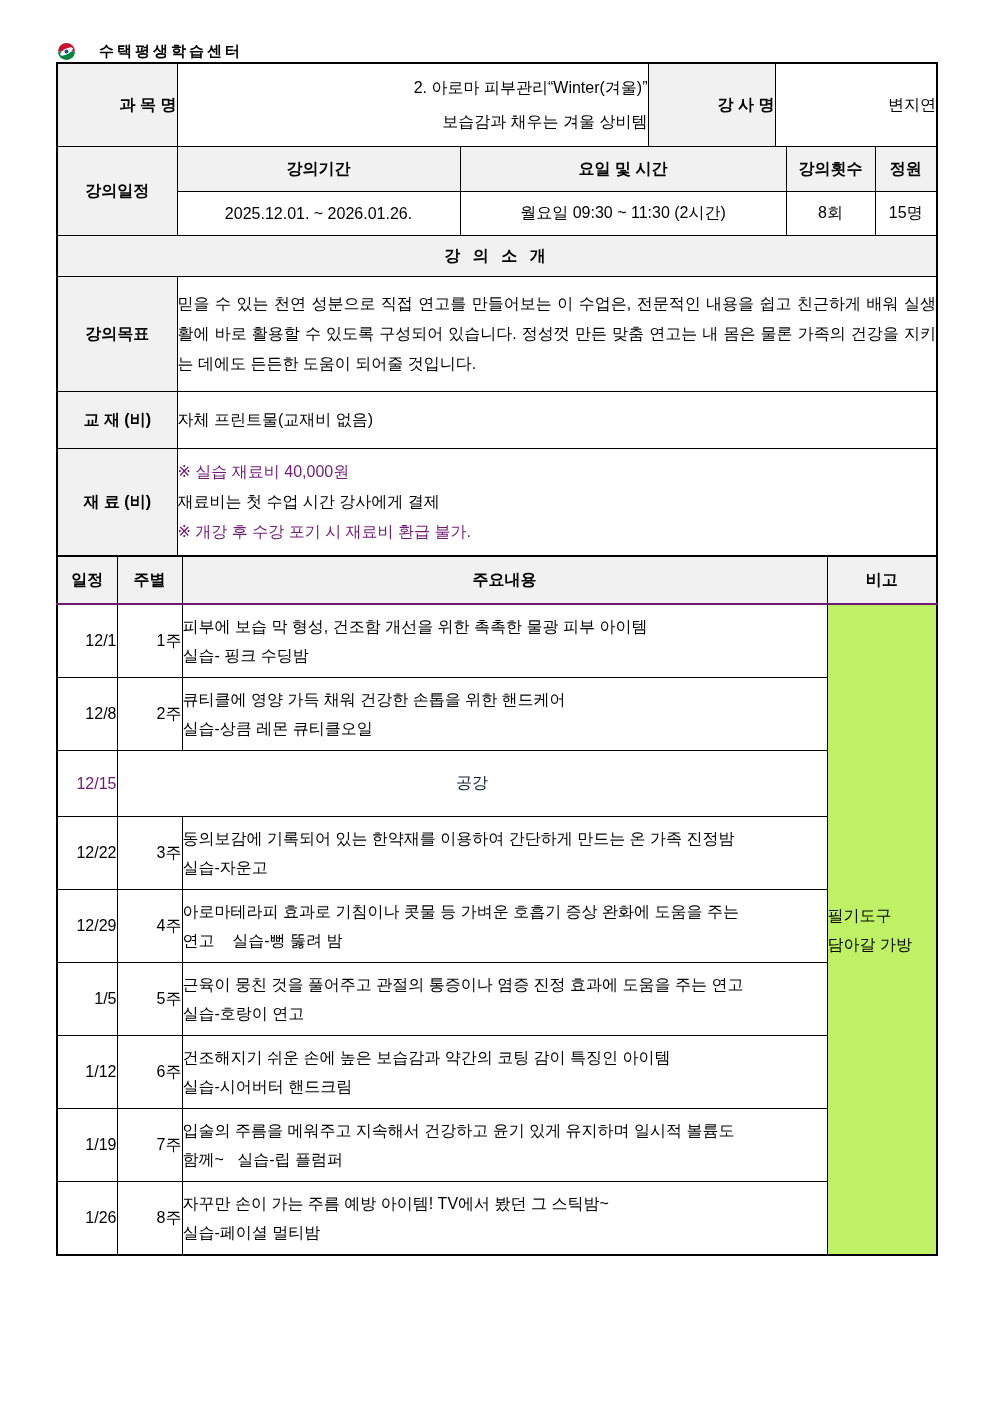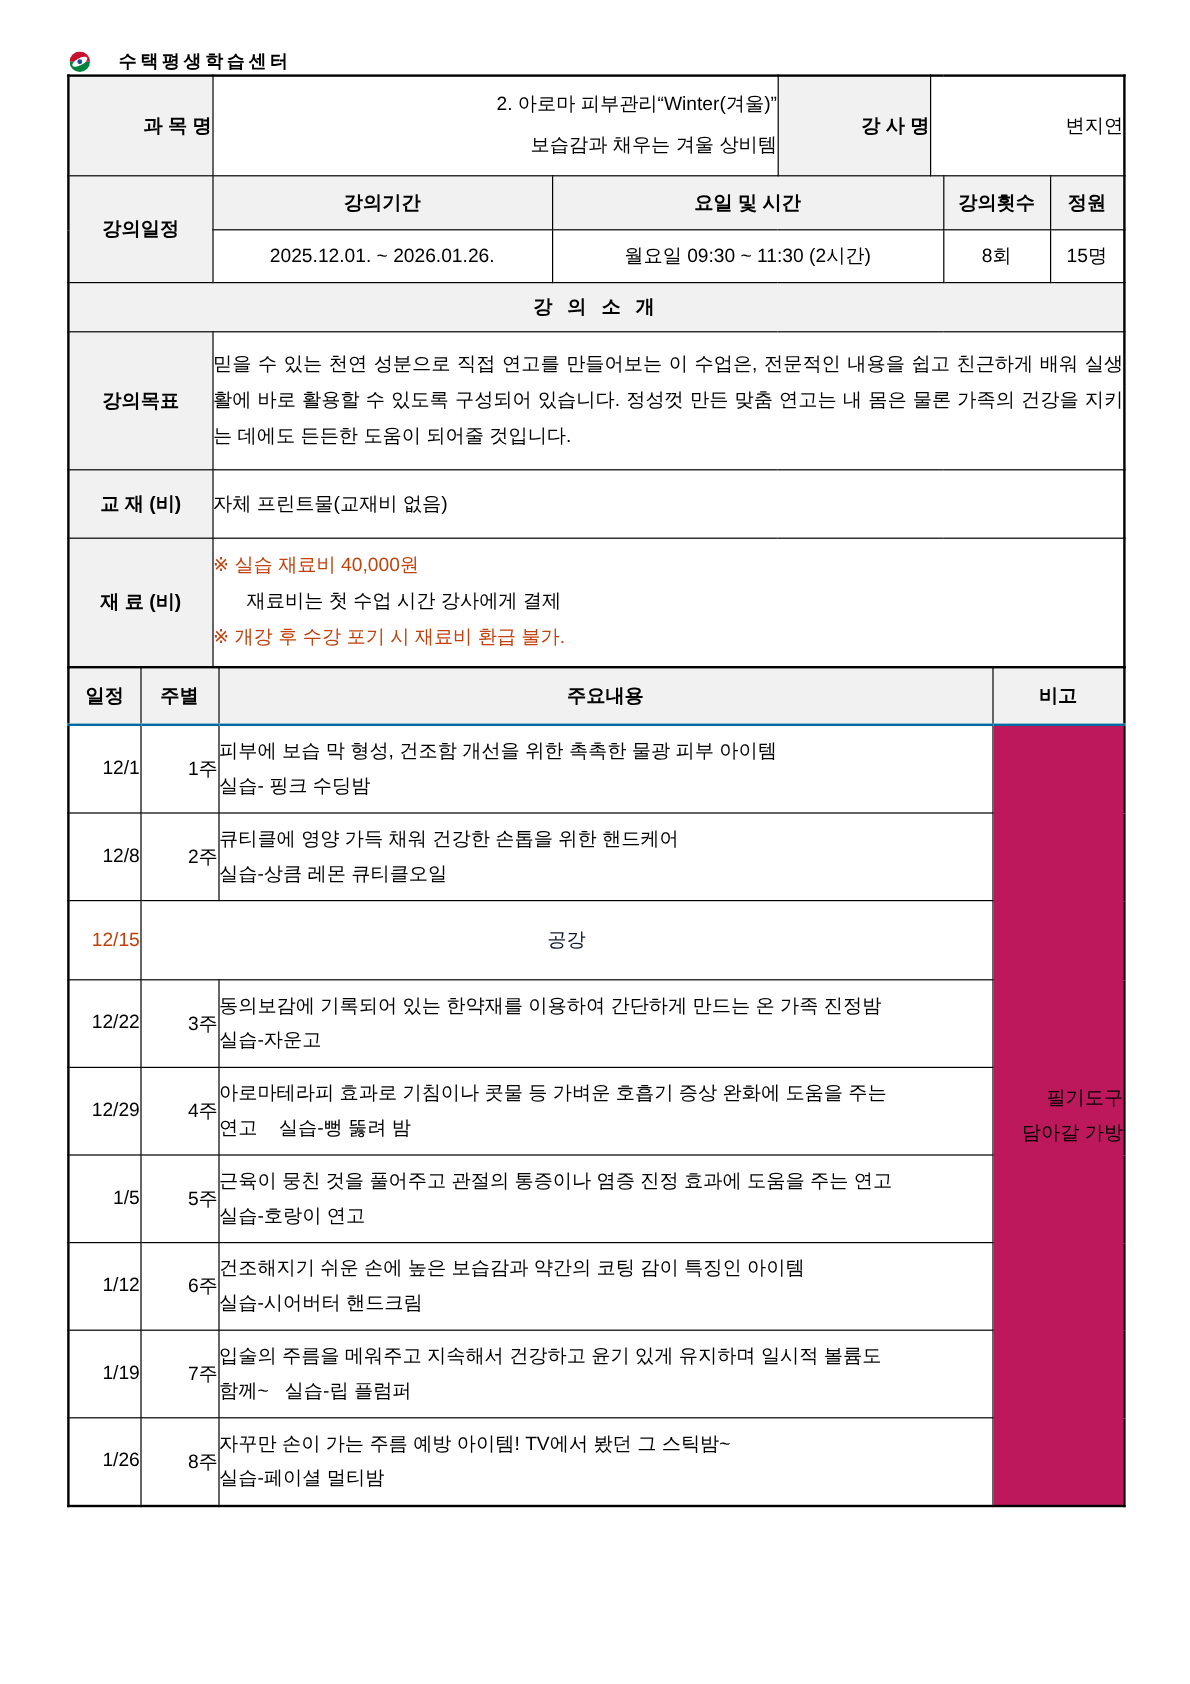--- a/index.html
+++ b/index.html
@@ -21,29 +21,29 @@
   td.label{background:#f1f1f1;font-weight:bold;text-align:center;}
   td.center{text-align:center;}
   td.leftpad{text-align:left;padding-left:14px;}
   .h82 td{height:82px;text-align:right;} .h44 td{height:44px;} .h43 td{height:43px;}
   .h40 td{height:40px;} .h114 td{height:114px;} .h56 td{height:56px;} .h106 td{height:106px;}
   .h46 td{height:46px;} .h72 td{height:72px;} .h65 td{height:65px;}
   td.band{border-top:2px solid #000;border-bottom:2px solid #000;letter-spacing:4px;}
   .subject div{line-height:34px;}
   td.goal{text-align:justify;padding:8px 14px;line-height:30px;}
   td.material{line-height:30px;padding-top:4px;padding-bottom:4px;}
-  .red{color:#c2410c;}
-  .indent{padding-left:28px;}
+  .red{color:#701a75;}
+  .indent{}
   
   table.sched{margin-top:-2px;}
-  table.sched td.head{border-bottom:2px solid #0369a1;}
+  table.sched td.head{border-bottom:2px solid #701a75;}
   td.content{text-align:left;padding:6px 12px;line-height:29px;white-space:pre-wrap;}
   td.cancel{text-align:center;color:#0f172a;}
   td.datecell,td.weekcell{text-align:right;}
-  td.note-cell{text-align:right;line-height:29px;background:#be185d;}
+  td.note-cell{text-align:left;line-height:29px;background:#bef264;}
   .footer{font-size:16px;font-weight:bold;margin:14px 0 0 -14px;letter-spacing:1px;}
 </style>
 </head>
 <body>
 
 <div class="page">
 
   <div class="org-row">
     <span class="logo-icon">
       <svg viewBox="0 0 20 20" width="17" height="17">

